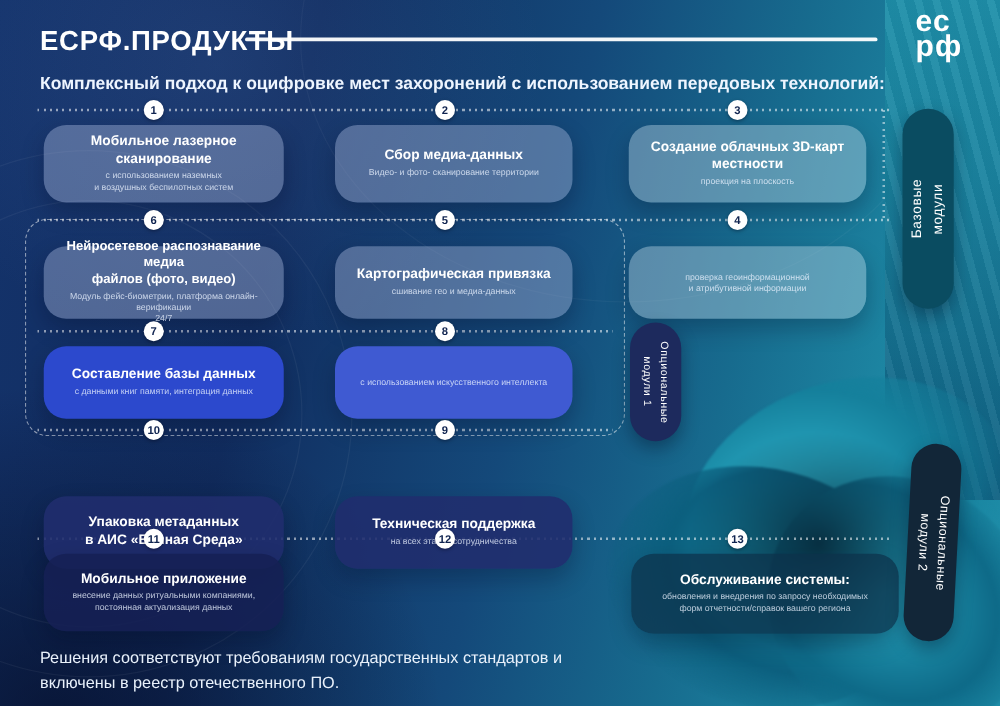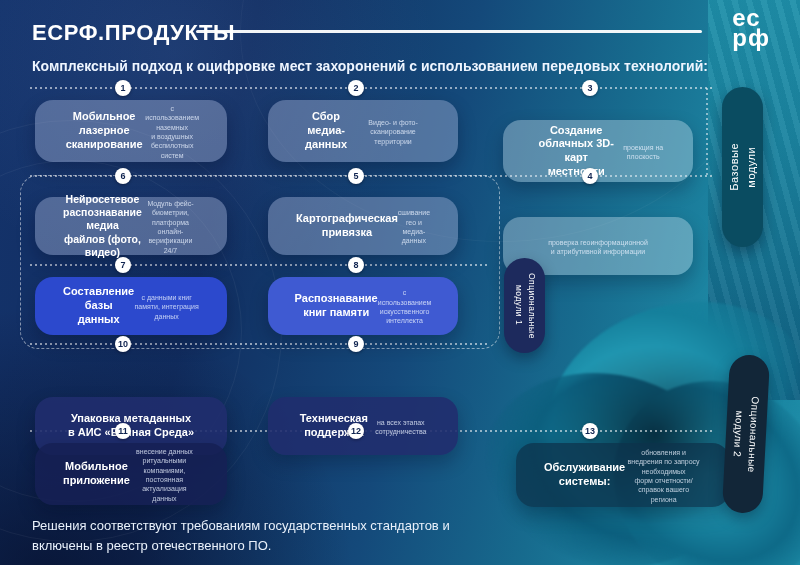--- a/index.html
+++ b/index.html
@@ -41,40 +41,40 @@
   .vdotline{position:absolute;width:2px;z-index:3;
     background:repeating-linear-gradient(180deg,rgba(255,255,255,0.5) 0 1.6px,rgba(255,255,255,0) 1.6px 5px);}
   .dashed-rect{position:absolute;left:20px;top:175px;width:478px;height:172px;z-index:3;
     border:1.5px dashed rgba(255,255,255,0.5);border-radius:18px;}
   
   .title{position:absolute;left:32px;top:20px;z-index:5;color:#fff;font-size:22px;font-weight:800;letter-spacing:0.6px;}
   .hline{position:absolute;left:196px;top:30px;width:506px;height:2.5px;background:rgba(255,255,255,0.95);z-index:5;border-radius:2px;}
   .logo{position:absolute;right:30px;top:8px;z-index:5;color:#fff;font-weight:700;font-size:24px;line-height:0.82;letter-spacing:1px;text-align:left;}
   .subtitle{position:absolute;left:32px;top:58px;width:740px;z-index:5;color:#eef5ff;font-size:14px;font-weight:700;}
   
-  .card{position:absolute;z-index:4;border-radius:18px;display:flex;flex-direction:row;align-items:center;justify-content:center;
-    text-align:center;padding:6px 28px;box-sizing:border-box;box-shadow:0 8px 18px rgba(2,8,30,0.25);}
+  .card{position:absolute;z-index:4;border-radius:18px;display:flex;flex-direction:column;align-items:center;justify-content:center;
+    text-align:center;padding:6px 16px;box-sizing:border-box;box-shadow:0 8px 18px rgba(2,8,30,0.25);}
   .card-title{color:#fff;font-weight:700;font-size:11px;line-height:1.25;white-space:pre-line;}
   .card-sub{color:rgba(235,242,255,0.78);font-size:7px;line-height:1.35;margin-top:2px;white-space:pre-line;}
   .col1{left:35px;width:192px;}
   .col2{left:268px;width:190px;}
   .col3{left:503px;width:190px;}
   .rowA{top:100px;height:62px;}
   .rowB{top:197px;height:58px;}
   .rowC{top:277px;height:58px;}
   .rowD{top:357px;height:58px;}
   .rowE{top:443px;height:62px;}
   .c-slate{background:rgba(168,182,218,0.42);}
-  .c-light{background:rgba(214,230,242,0.36);margin-top:20px;}
+  .c-light{background:rgba(214,230,242,0.36);}
   .c-bright1{background:var(--accent_blue,#2c49cd);text-align:center;}
   .c-bright2{background:#3f5ad2;}
   .c-dark{background:rgba(32,45,110,0.9);margin-top:40px;}
   .c-darker{background:rgba(22,32,84,0.88);}
   .c-tealdark{background:rgba(12,48,74,0.72);}
-  .c13{left:516px;width:214px;height:64px;}
+  .c13{left:505px;width:214px;height:64px;}
   
   .badge{position:absolute;width:16px;height:16px;border-radius:50%;background:#fff;color:#102450;z-index:6;
     display:flex;align-items:center;justify-content:center;font-size:9px;font-weight:700;box-shadow:0 1px 3px rgba(0,0,20,0.4);}
   
   .vpill{position:absolute;z-index:6;border-radius:22px;color:#fff;display:flex;align-items:center;justify-content:center;
     box-shadow:0 6px 14px rgba(2,8,30,0.35);}
   .vtext{writing-mode:vertical-rl;white-space:pre-line;text-align:center;font-size:10px;line-height:1.5;letter-spacing:0.5px;}
   .base-pill{left:722px;top:87px;width:41px;height:160px;background:var(--pill_teal,#0a4c61);}
   .base-pill .vtext{transform:rotate(180deg);font-size:11px;}
   .opt1-pill{left:504px;top:258px;width:41px;height:95px;background:#1d2a5d;}
@@ -159,21 +159,20 @@
   <div class="card col3 rowB c-light">
     <div class="card-sub">проверка геоинформационной
 и атрибутивной информации</div>
   </div>
 
   <div class="card col1 rowC c-bright1">
     <div class="card-title">Составление базы данных</div>
     <div class="card-sub">с данными книг памяти, интеграция данных</div>
   </div>
   <div class="card col2 rowC c-bright2">
-    <div class="card-title">Распознавание книг памяти</div>
     <div class="card-sub">с использованием искусственного интеллекта</div>
   </div>
 
   <div class="card col1 rowD c-dark">
     <div class="card-title">Упаковка метаданных
 в АИС «Единая Среда»</div>
   </div>
   <div class="card col2 rowD c-dark">
     <div class="card-title">Техническая поддержка</div>
     <div class="card-sub">на всех этапах сотрудничества</div>

